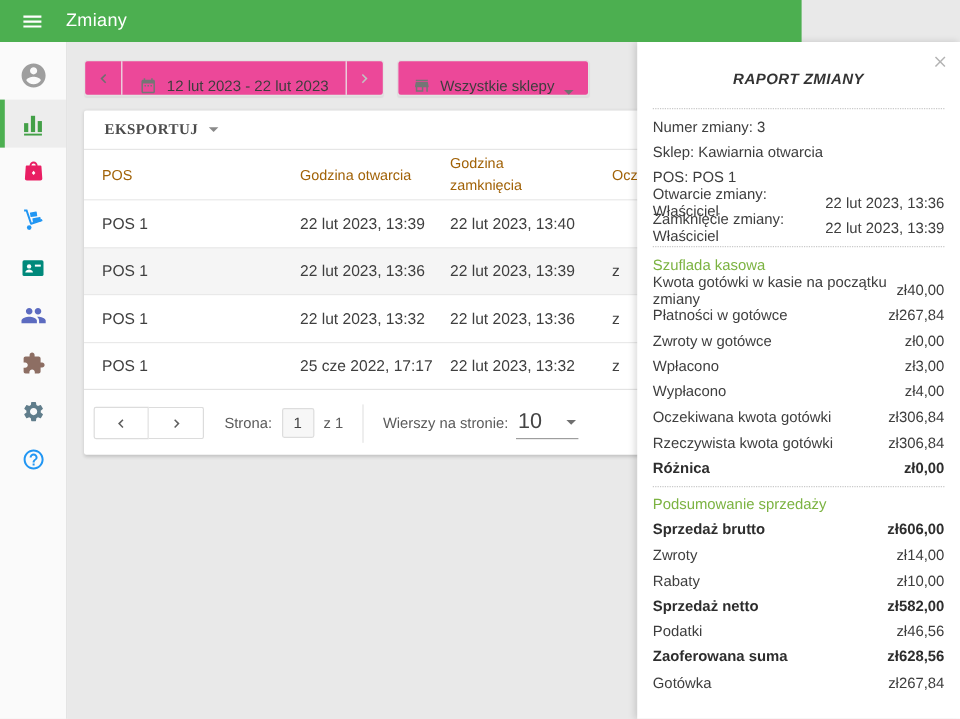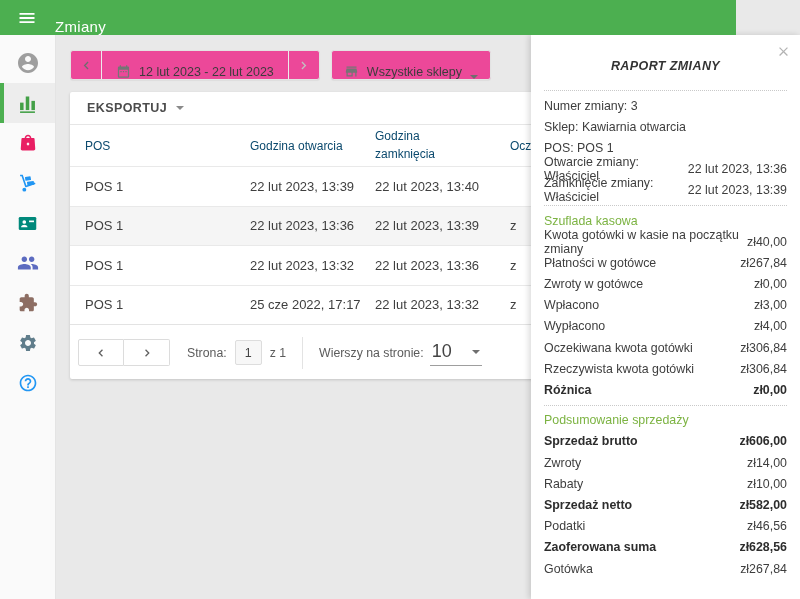--- a/index.html
+++ b/index.html
@@ -1,22 +1,22 @@
 <!DOCTYPE html>
 <html><head>
 <meta charset="utf-8">
 <style>
   * { margin:0; padding:0; box-sizing:border-box; }
   html,body { width:800px; height:599px; overflow:hidden; background:#e9e9e9;
     font-family:"Liberation Sans", sans-serif; color:#424242; }
   svg { display:block; }
 
   
-  .appbar { position:absolute; top:0; left:0; width:736px; height:35px;
-    background:#4caf50; display:flex; align-items:flex-end; z-index:20; }
+  .appbar { position:absolute; top:0; left:0; width:668px; height:35px;
+    background:#4caf50; display:flex; align-items:center; z-index:20; }
   .appbar .burger { width:42px; height:35px; display:flex; align-items:center;
     justify-content:center; cursor:pointer; margin-left:6px; }
   .appbar .title { color:#fff; font-size:15px; letter-spacing:.3px; margin-left:7px; }
 
   
   .sidebar { position:absolute; top:35px; left:0; width:56px; bottom:0;
     background:#fafafa; border-right:1px solid #e4e4e4; z-index:5; padding-top:8px; }
   .side-item { width:100%; height:40px; display:flex; align-items:center;
     justify-content:center; cursor:pointer; position:relative; }
   .side-item.active { background:#ededed; }
@@ -37,26 +37,26 @@
     font-size:12.5px; color:#3d3d3d; cursor:pointer; }
   .shop-card { padding:0 12px; gap:8px; cursor:pointer; font-size:12.5px; color:#3d3d3d; }
 
   .caret { width:0; height:0; border-left:4px solid transparent;
     border-right:4px solid transparent; border-top:4.5px solid #6f6f6f; display:inline-block; }
 
   
   .table-card { position:absolute; top:57px; left:14px; width:650px; height:287px;
     background:#fff; border-radius:2px; box-shadow:0 1px 3px rgba(0,0,0,.16); }
   .toolbar { height:33px; display:flex; align-items:center; padding-left:17px;
-    border-bottom:1px solid #e6e6e6; }
+    border-bottom:1px solid #e6e6e6;font-family:Liberation Serif, serif; }
   .export-btn { display:flex; align-items:center; gap:9px; font-size:12.5px;
     font-weight:bold; color:#4c4c4c; letter-spacing:.4px; cursor:pointer; }
   .export-btn .caret { border-top-color:#8a8a8a; }
 
-  .thead { height:41px; display:flex; align-items:center; font-size:12px; color:#0c4a6e; }
+  .thead { height:41px; display:flex; align-items:center; font-size:12px; color:#a16207; }
   .trow  { height:39.5px; display:flex; align-items:center; font-size:13px;
     color:#3f3f3f; border-top:1px solid #e9e9e9; cursor:pointer; }
   .trow.selected { background:#f5f5f5; }
   .c1 { width:180px; padding-left:15px; }
   .c2 { width:125px; }
   .c3 { width:120px; }
   .c3 .wrap { display:inline-block; width:80px; line-height:1.45; }
   .c4 { flex:1; padding-left:15px; white-space:nowrap; overflow:hidden; }
 
   .pagination { height:56px; border-top:1px solid #e3e3e3; display:flex;

